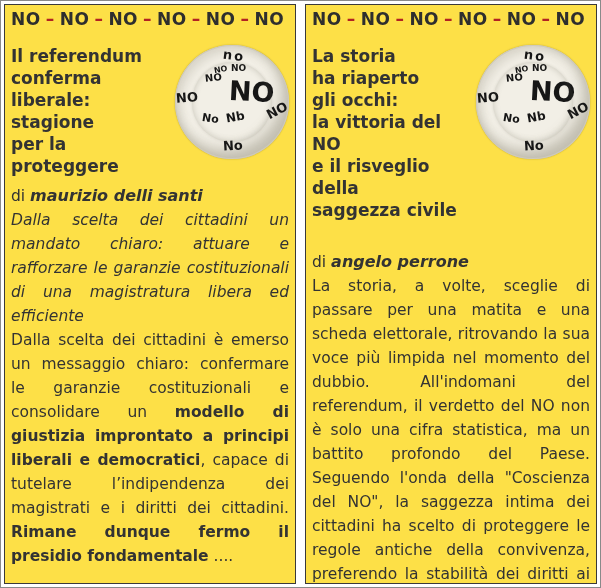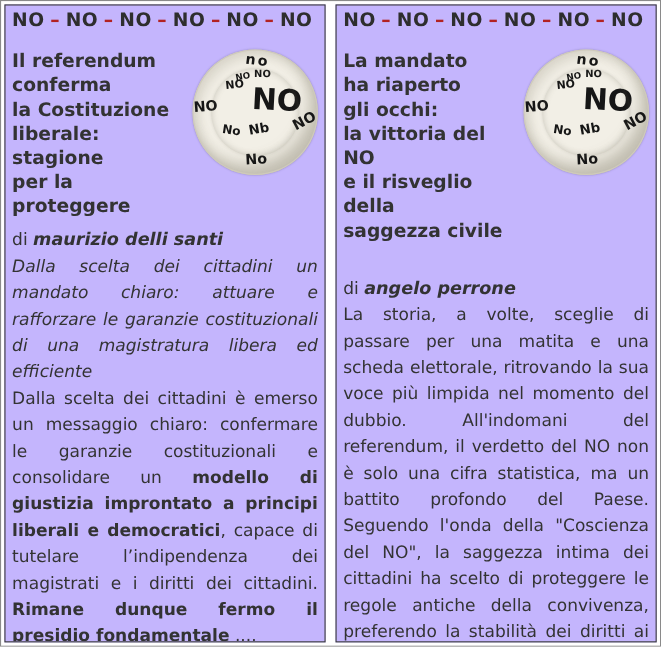--- a/index.html
+++ b/index.html
@@ -4,21 +4,21 @@
 <style>
   html,body{margin:0;padding:0;background:#ffffff;}
   body{font-family:"DejaVu Sans",sans-serif;color:#333;}
   .page{
     width:601px;height:588px;box-sizing:border-box;
     border:1px solid #8a8a8a;background:#fff;
     padding:3px;display:flex;gap:9px;
   }
   .cell{
     flex:1;box-sizing:border-box;border:1px solid #3a3a3a;
-    padding:3px 6px 6px 6px;overflow:hidden;background:#c4b5fd;
+    padding:3px 6px 6px 6px;overflow:hidden;background:#fde047;
   }
   .header{
     font-weight:bold;font-size:17px;line-height:22px;color:#2e2e2e;
     letter-spacing:.5px;white-space:nowrap;
   }
   .header .dash{color:#b22222;margin:0 5px;font-weight:bold;}
   .title-block{margin-top:15px;}
   .plate-wrap{
     float:right;width:114px;height:114px;margin:0 0 4px 4px;position:relative;
   }
@@ -71,21 +71,20 @@
           <span class="pl-center">NO</span>
           <span class="pl-left">NO</span>
           <span class="pl-right">NO</span>
           <span class="pl-inner1">No</span>
           <span class="pl-inner2">Nb</span>
           <span class="pl-bottom">No</span>
         </div>
       </div>
       <div class="title-line">Il referendum</div>
       <div class="title-line">conferma</div>
-      <div class="title-line">la Costituzione</div>
       <div class="title-line">liberale:</div>
       <div class="title-line">stagione</div>
       <div class="title-line">per la proteggere</div>
     </div>
 
     <div class="byline"><span>di </span><span class="author">maurizio delli santi</span></div>
 
     <div class="lead">Dalla scelta dei cittadini un mandato chiaro: attuare e rafforzare le garanzie costituzionali di una magistratura libera ed efficiente</div>
 
     <div class="body-text"><span>Dalla scelta dei cittadini è emerso un messaggio chiaro: confermare le garanzie costituzionali e consolidare un </span><span class="b">modello di giustizia improntato a principi liberali e democratici</span><span>, capace di tutelare l’indipendenza dei magistrati e i diritti dei cittadini. </span><span class="b">Rimane dunque fermo il presidio fondamentale</span><span> ....</span></div>
@@ -102,21 +101,21 @@
           <span class="pl-tiny2">NO</span>
           <span class="pl-small">NO</span>
           <span class="pl-center">NO</span>
           <span class="pl-left">NO</span>
           <span class="pl-right">NO</span>
           <span class="pl-inner1">No</span>
           <span class="pl-inner2">Nb</span>
           <span class="pl-bottom">No</span>
         </div>
       </div>
-      <div class="title-line">La mandato</div>
+      <div class="title-line">La storia</div>
       <div class="title-line">ha riaperto</div>
       <div class="title-line">gli occhi:</div>
       <div class="title-line">la vittoria del NO</div>
       <div class="title-line">e il risveglio della</div>
       <div class="title-line">saggezza civile</div>
     </div>
 
     <div class="byline"><span>di </span><span class="author">angelo perrone</span></div>
 
     <div class="body-text"><span>La storia, a volte, sceglie di passare per una matita e una scheda elettorale, ritrovando la sua voce più limpida nel momento del dubbio. All'indomani del referendum, il verdetto del NO non è solo una cifra statistica, ma un battito profondo del Paese. Seguendo l'onda della "Coscienza del NO", la saggezza intima dei cittadini ha scelto di proteggere le regole antiche della convivenza, preferendo la stabilità dei diritti ai salti nel buio del potere.</span></div>

